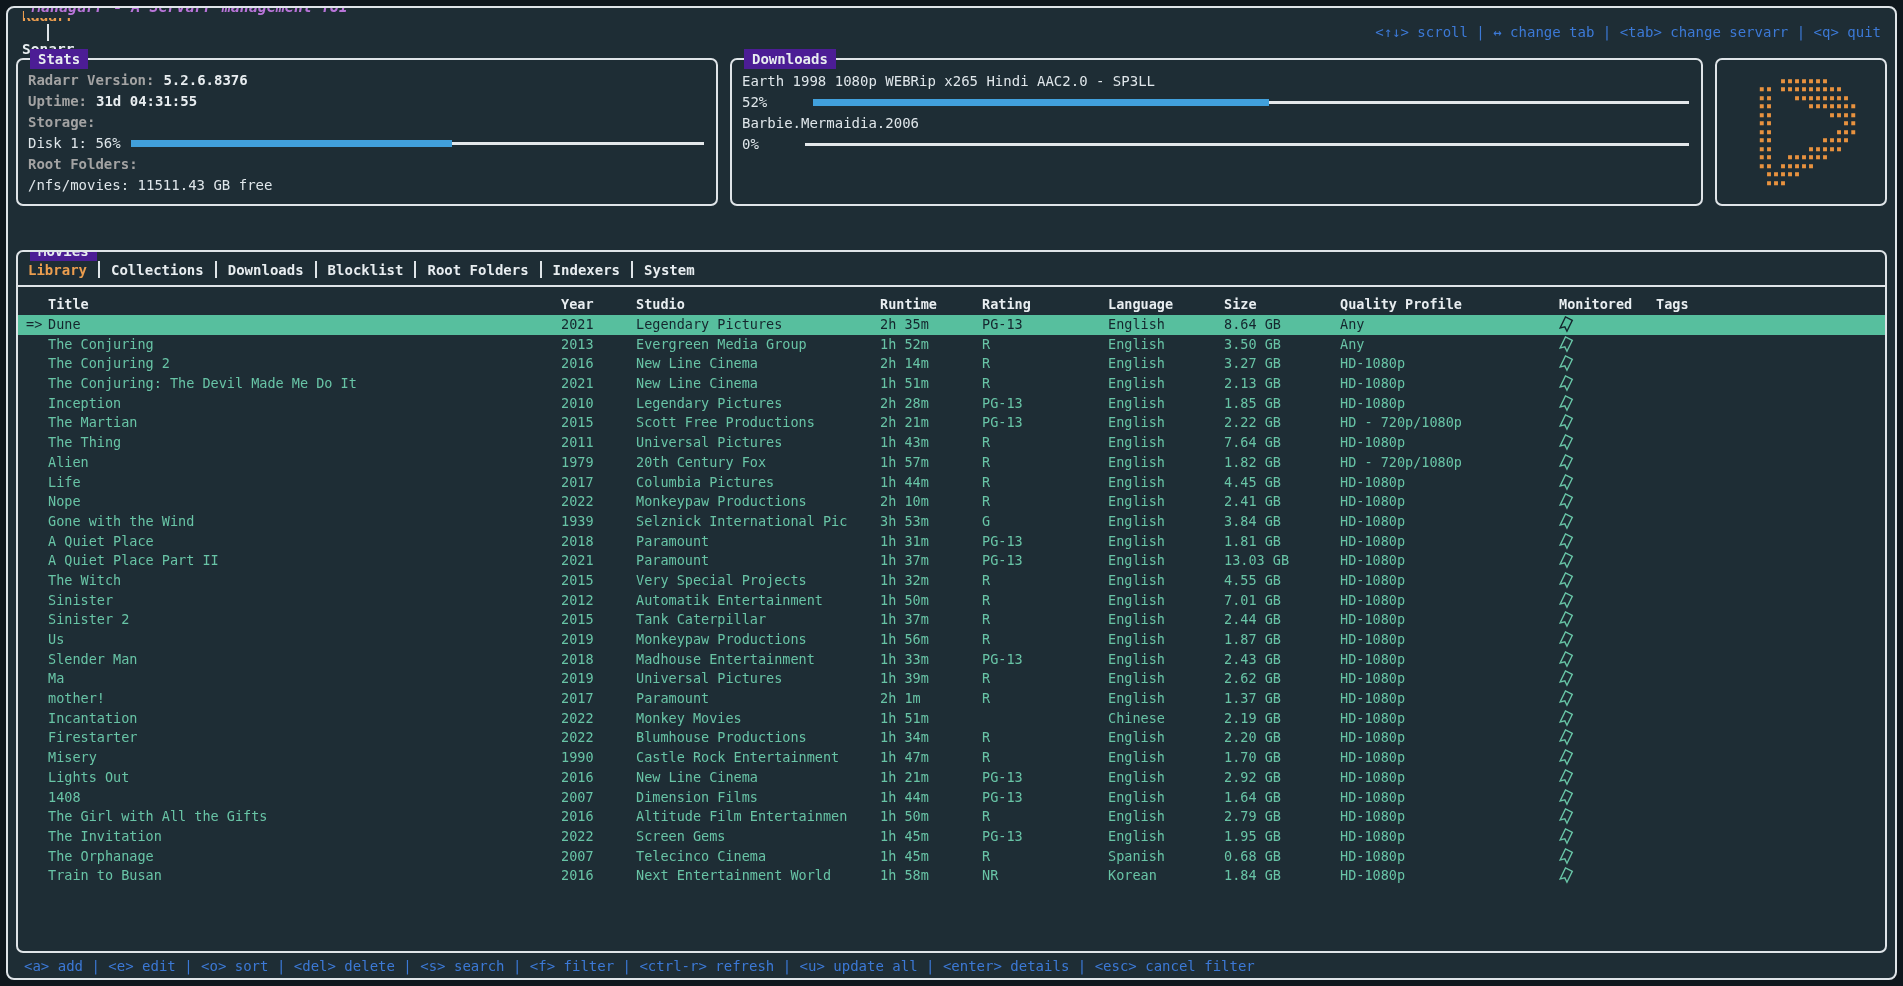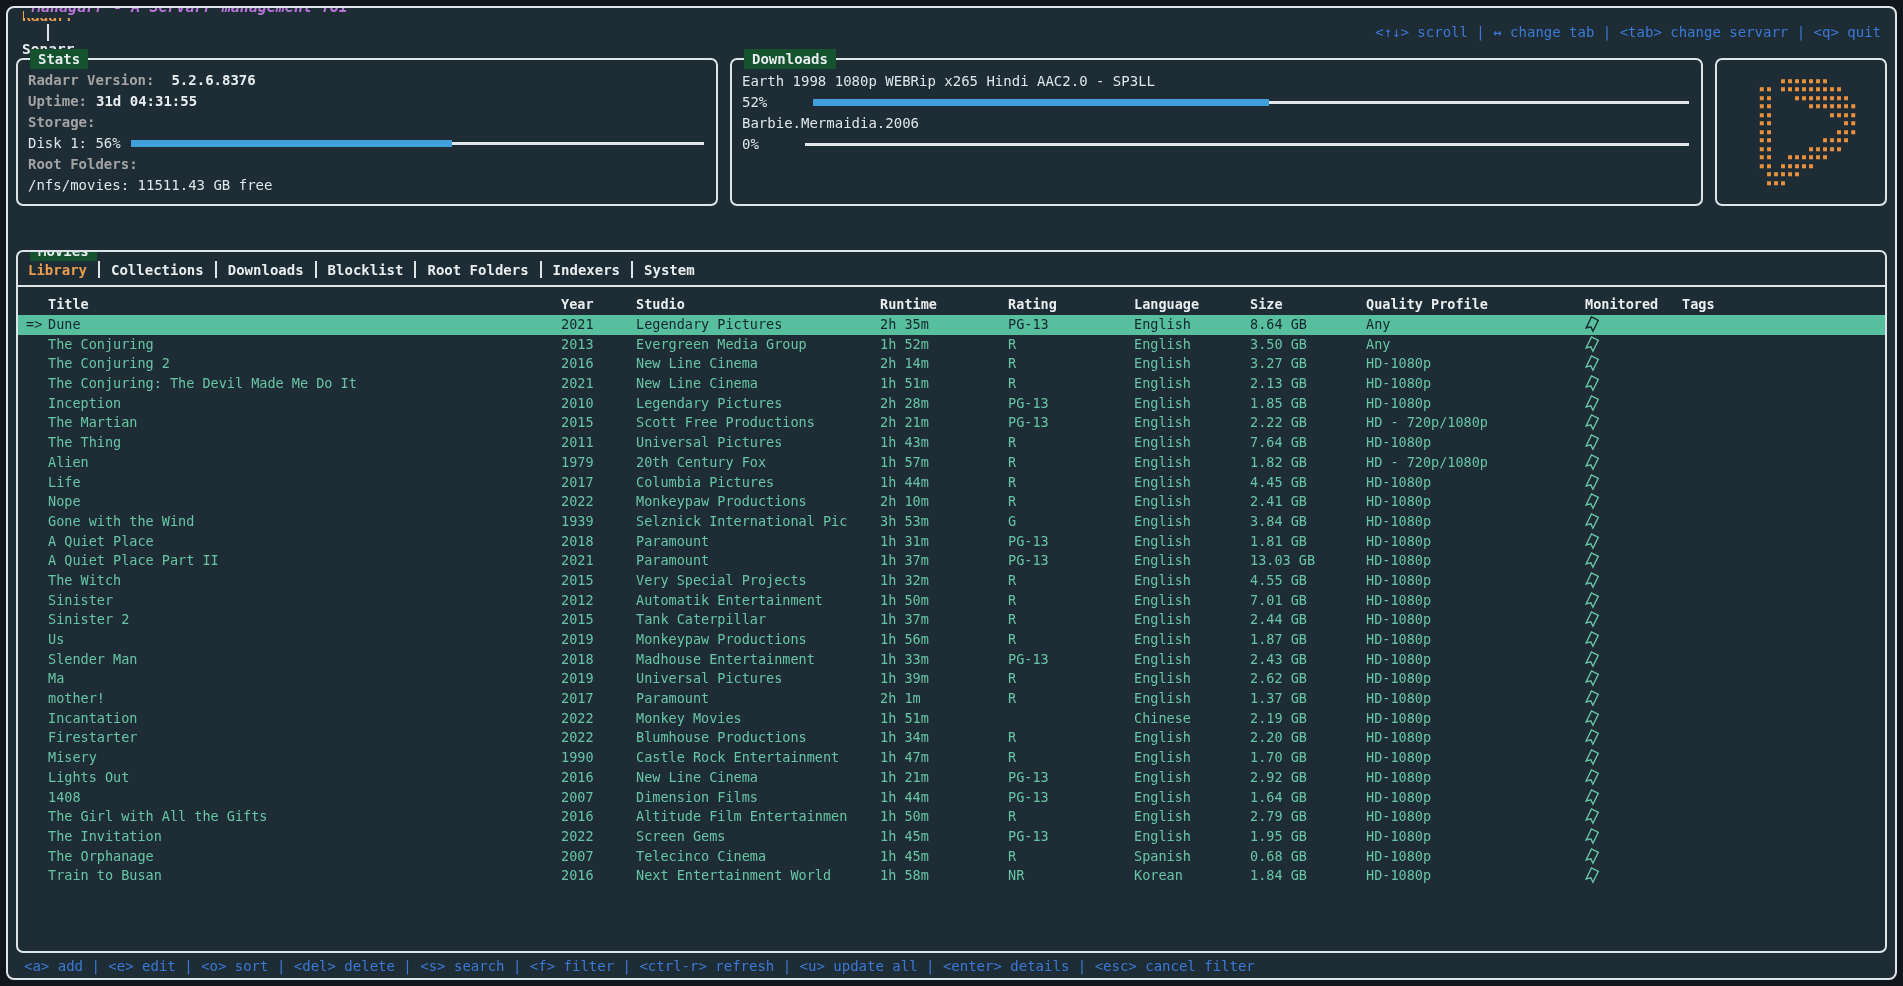--- a/index.html
+++ b/index.html
@@ -29,32 +29,32 @@
   .tabbar { display:flex; align-items:center; padding:12px 14px 0 14px; height:36px; flex:0 0 auto; }
   .tab { font-weight:bold; font-size:14.5px; color:#e8edf0; cursor:default; }
   .tab.active { color:#eb9d4f; }
   .tabsep { width:2px; height:17px; background:#dfe4e8; margin:0 12px; }
   .tophelp { margin-left:auto; color:#3c79d6; font-size:14px; white-space:pre; }
 
   .toprow { display:flex; gap:12px; padding:14px 8px 0 8px; height:162px; flex:0 0 auto; }
   .panel { position:relative; border:2px solid #dfe4e8; border-radius:7px; }
   .panel-title {
     position:absolute; top:-11px; left:12px;
-    background:#14532d; padding:0 8px;
+    background:#4c1d95; padding:0 8px;
     font-weight:bold; font-size:14px; line-height:20px; color:#e8edf0;
     white-space:pre; z-index:2;
   }
   .panel.stats { width:702px; padding:10px 12px 6px 10px; flex:0 0 auto; }
   .panel.downloads { flex:1 1 auto; padding:10px 12px 6px 10px; }
   .panel.logo { width:172px; flex:0 0 auto; display:flex; align-items:center; justify-content:center; padding:6px; }
 
   .stat-line { display:flex; align-items:center; font-size:14px; line-height:21px; color:#dfe6ea; white-space:pre; }
   .stat-line .lbl { font-weight:bold; color:#a3a3a3; }
   .stat-line .val { font-weight:bold; color:#e8edf0; margin-left:9px; }
-  .stat-line .val.gap2 { margin-left:17px; }
+  .stat-line .val.gap2 { margin-left:9px; }
   .plain { font-weight:normal; color:#dfe6ea; }
 
   .gauge { position:relative; flex:1 1 auto; height:9px; margin-left:10px; align-self:center; }
   .gauge-track { position:absolute; left:0; right:0; top:3px; height:3px; background:#e3e7ea; }
   .gauge-fill { position:absolute; left:0; top:1px; height:7px; background:#41a0dc; }
 
   .dl-name { font-size:14px; line-height:22px; color:#dfe6ea; white-space:pre; overflow:hidden; }
   .dl-gaugerow { display:flex; align-items:center; font-size:14px; line-height:20px; color:#dfe6ea; white-space:pre;gap:36px; }
 
   .logo-art { margin:0; color:#e8923f; font-size:10px; line-height:8.5px; letter-spacing:1px; white-space:pre; font-weight:bold; }
@@ -73,21 +73,21 @@
 
   .thead { display:flex; padding:9px 0 3px 0; font-weight:bold; font-size:13.5px; color:#e8edf0; flex:0 0 auto; white-space:pre; }
   .tbody { flex:1 1 auto; min-height:0; overflow:hidden; }
   .row { display:flex; height:19.7px; line-height:19.7px; font-size:13.5px; color:#68c4a6; white-space:pre; }
   .row.selected { background:#57bf9e; color:#15262e; }
   .cell { overflow:hidden; flex:0 0 auto; }
   .cell.marker { width:30px; padding-left:8px; }
   .cell.c-title { width:513px; }
   .cell.c-year { width:75px; }
   .cell.c-studio { width:244px; }
-  .cell.c-runtime { width:128px; }
+  .cell.c-runtime { width:102px; }
   .cell.c-rating { width:126px; }
   .cell.c-language { width:116px; }
   .cell.c-size { width:116px; }
   .cell.c-quality { width:199px; }
   .cell.c-monitored { width:117px;padding-left:20px; }
   .cell.c-tags { flex:1 1 auto; }
   .bookmark-icon { display:inline-block; transform:rotate(26deg) translateY(2px); margin-left:2px; }
 
   .bottomhelp { flex:0 0 auto; padding:5px 0 4px 16px; font-size:14px; color:#3c79d6; white-space:pre; }
 </style>

